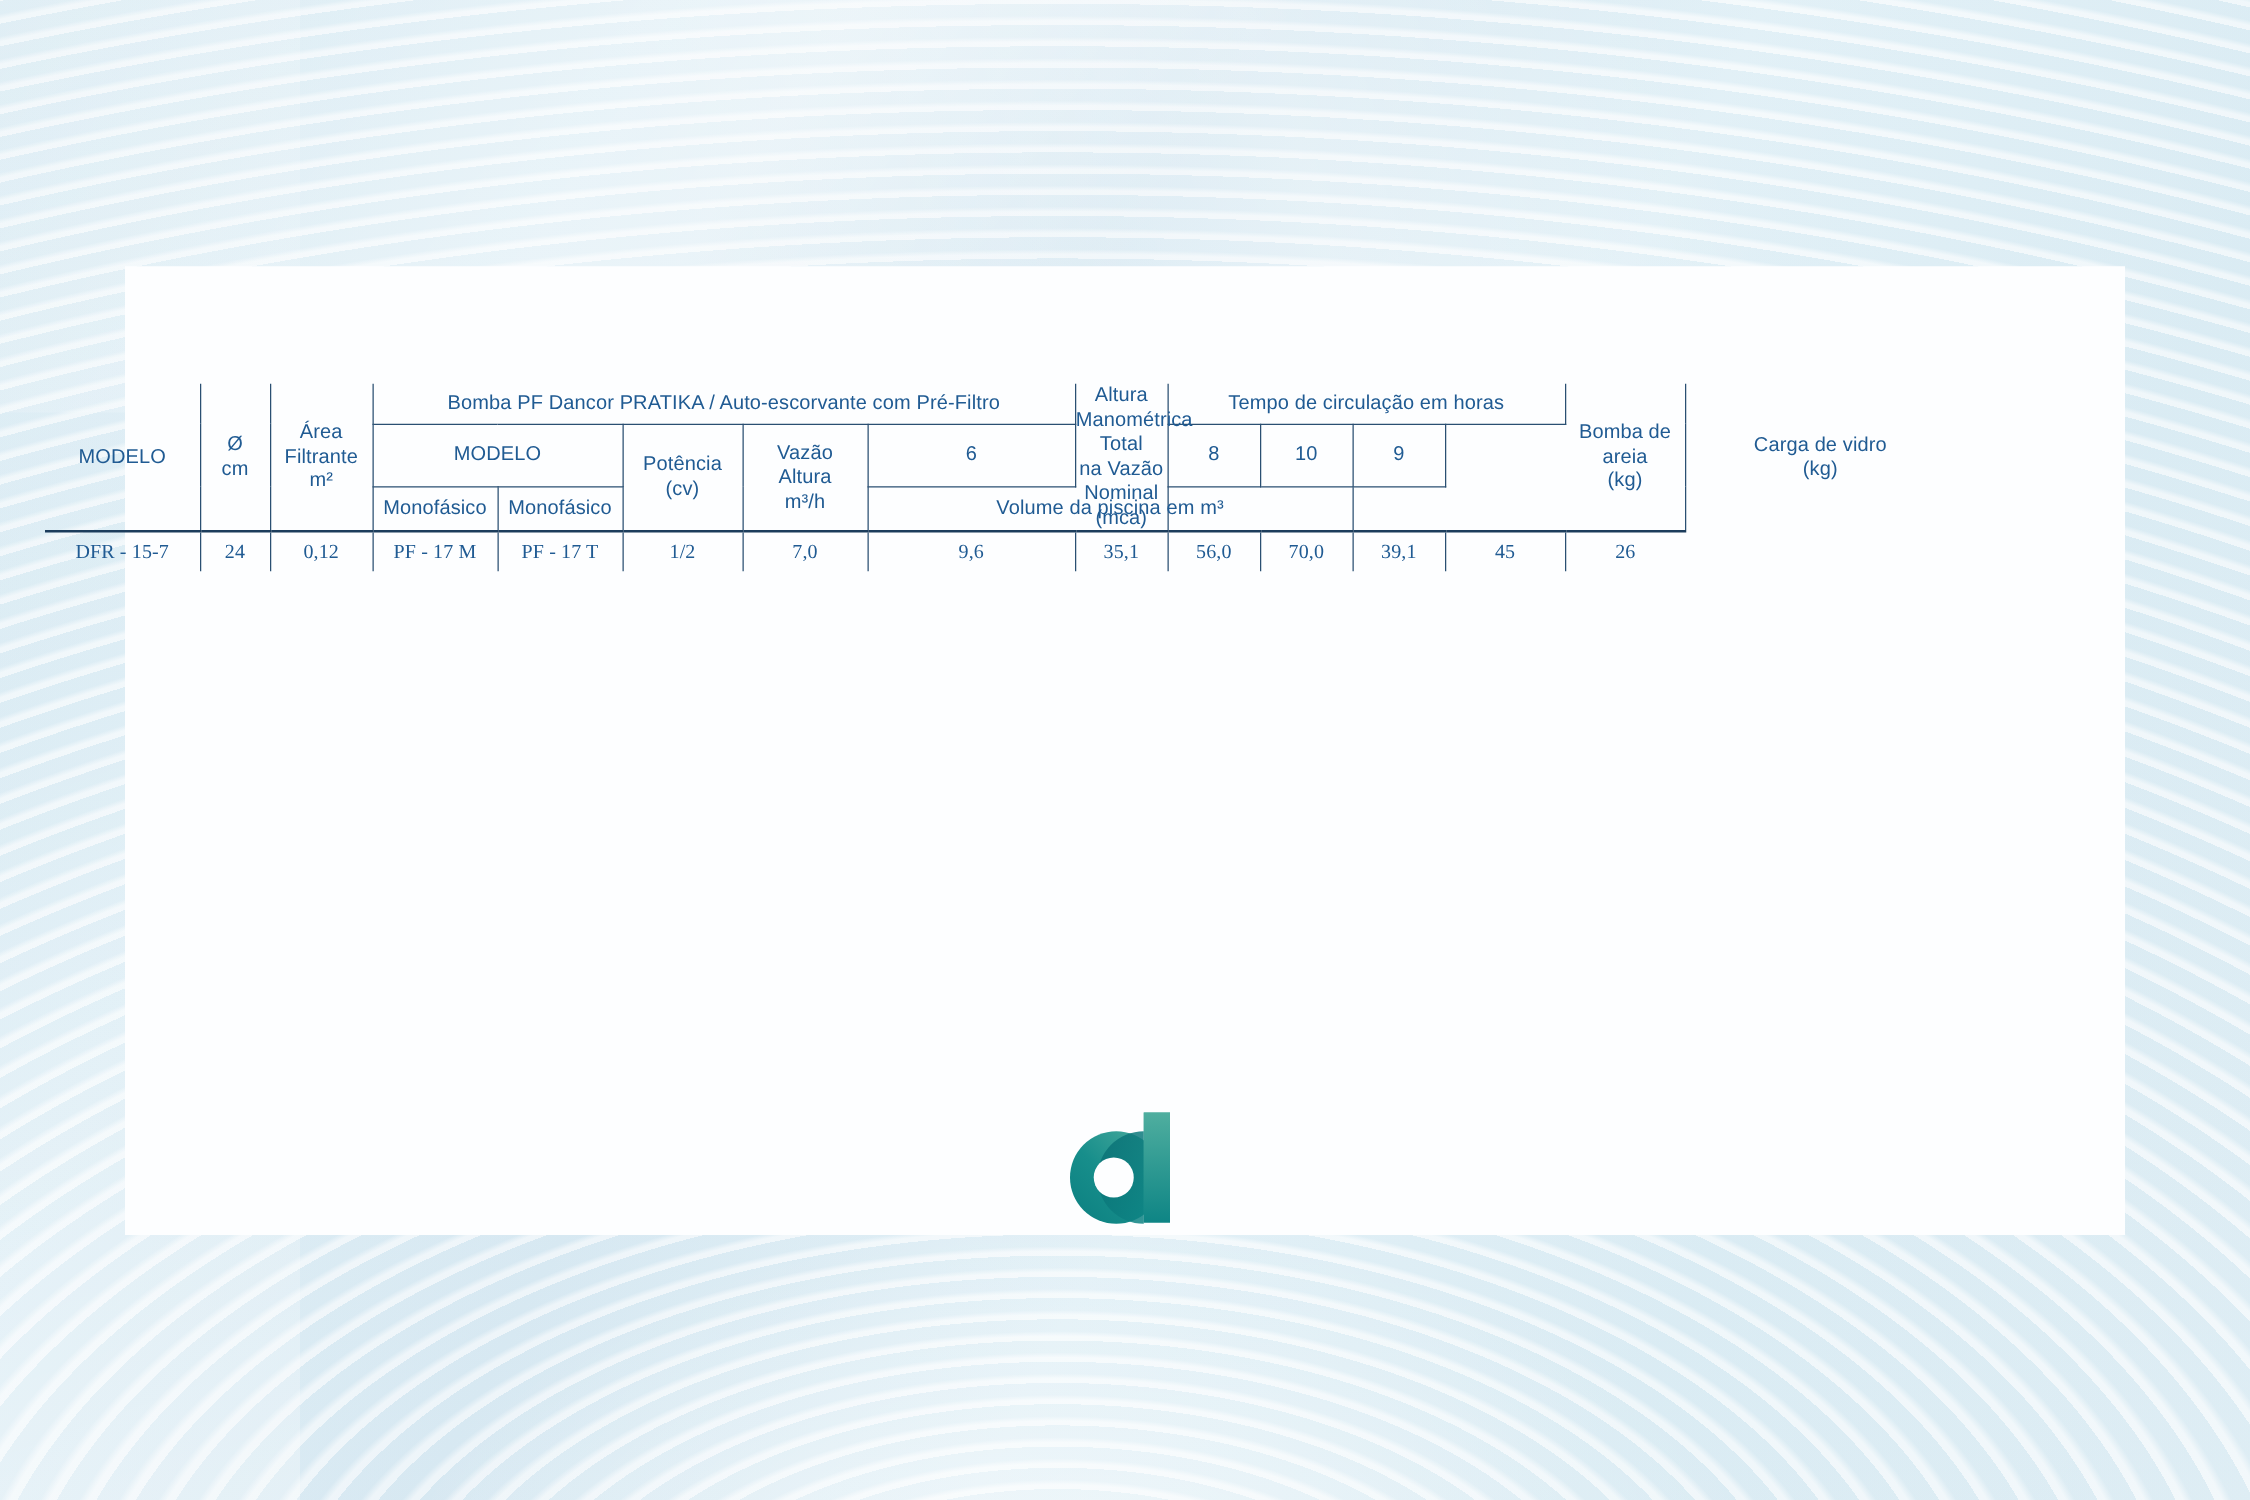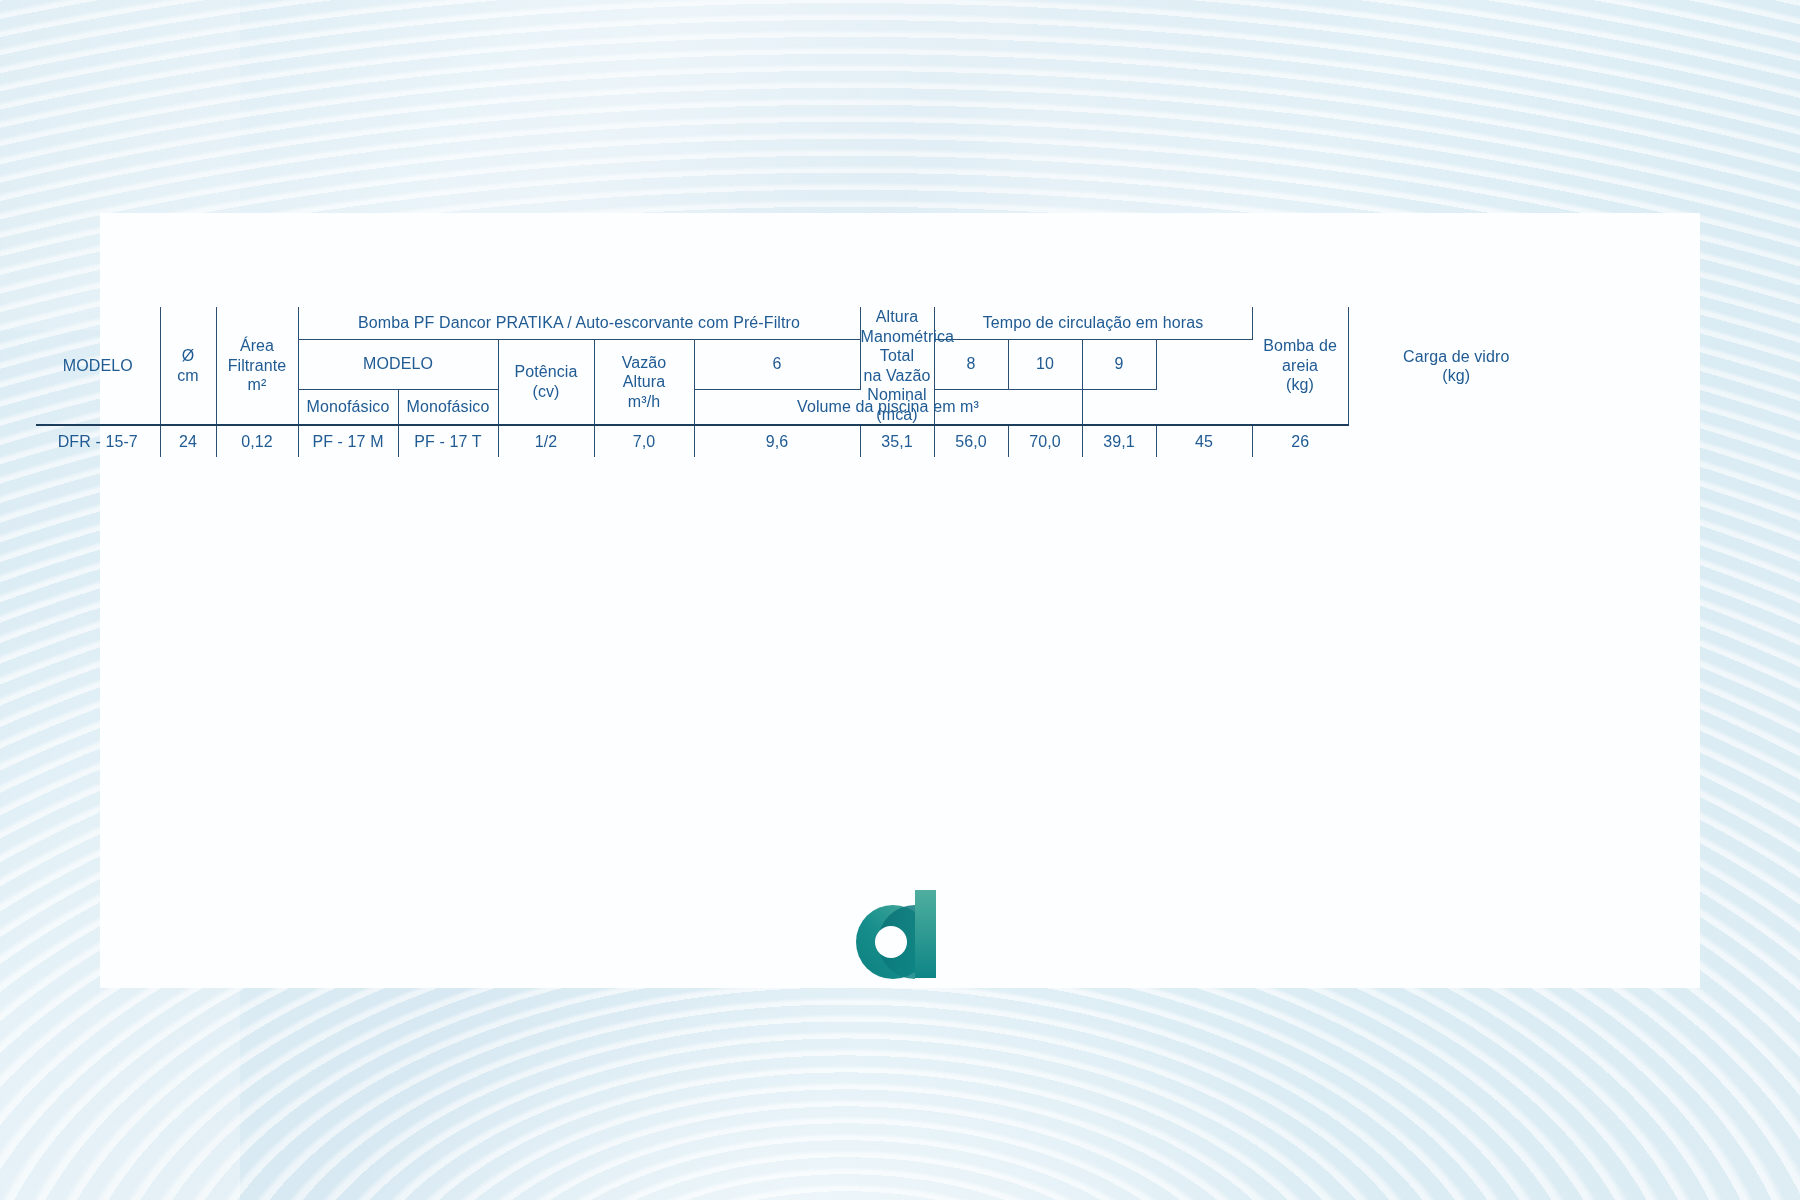--- a/index.html
+++ b/index.html
@@ -67,21 +67,21 @@
     text-align: center;
     vertical-align: middle;
     padding: 0;
     font-size: 16px;
     line-height: 1.22;
     letter-spacing: 0.1px;
     color: #205b93;
   }
   .vr  { border-right: 1.6px solid #2a4f72; }
   .hb  { border-bottom: 1.6px solid #2a4f72; }
-  .ht-thick { border-top: 2.4px solid #1c3d5c; }
+  .ht-thick { border-top: 2.4px solid #1c3d5c; font-family: Liberation Serif, serif; }
 
   .r-group    { height: 32px; }
   .r-sub      { height: 34px; }
   .r-sub2     { height: 36px; }
   .r-data     { height: 32px; }
 
   
   #logo {
     position: absolute;
     left: 853px;

